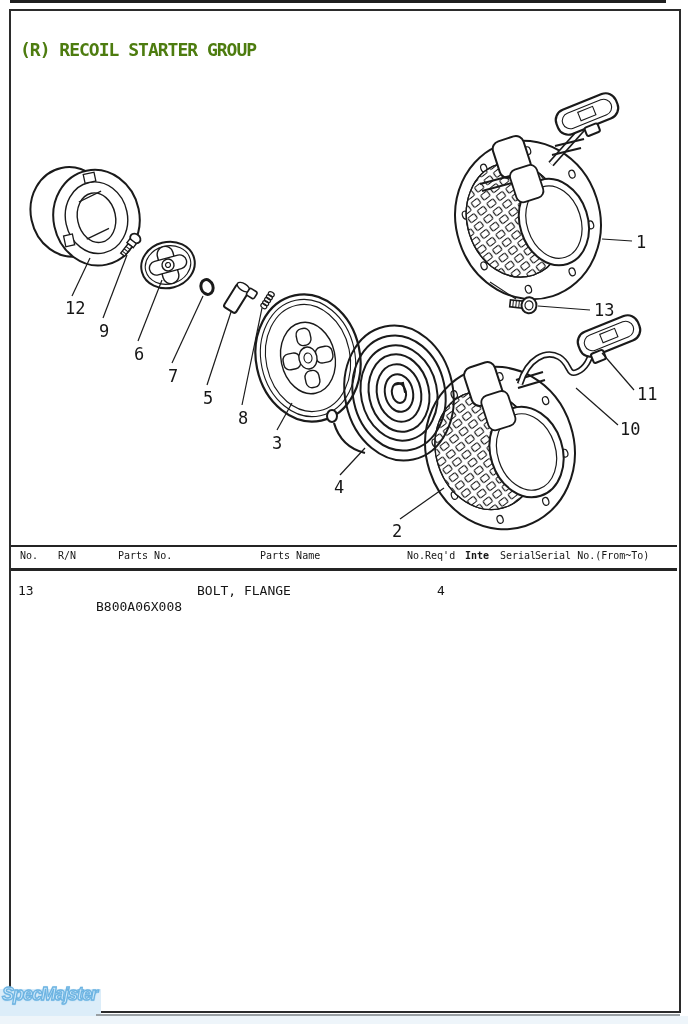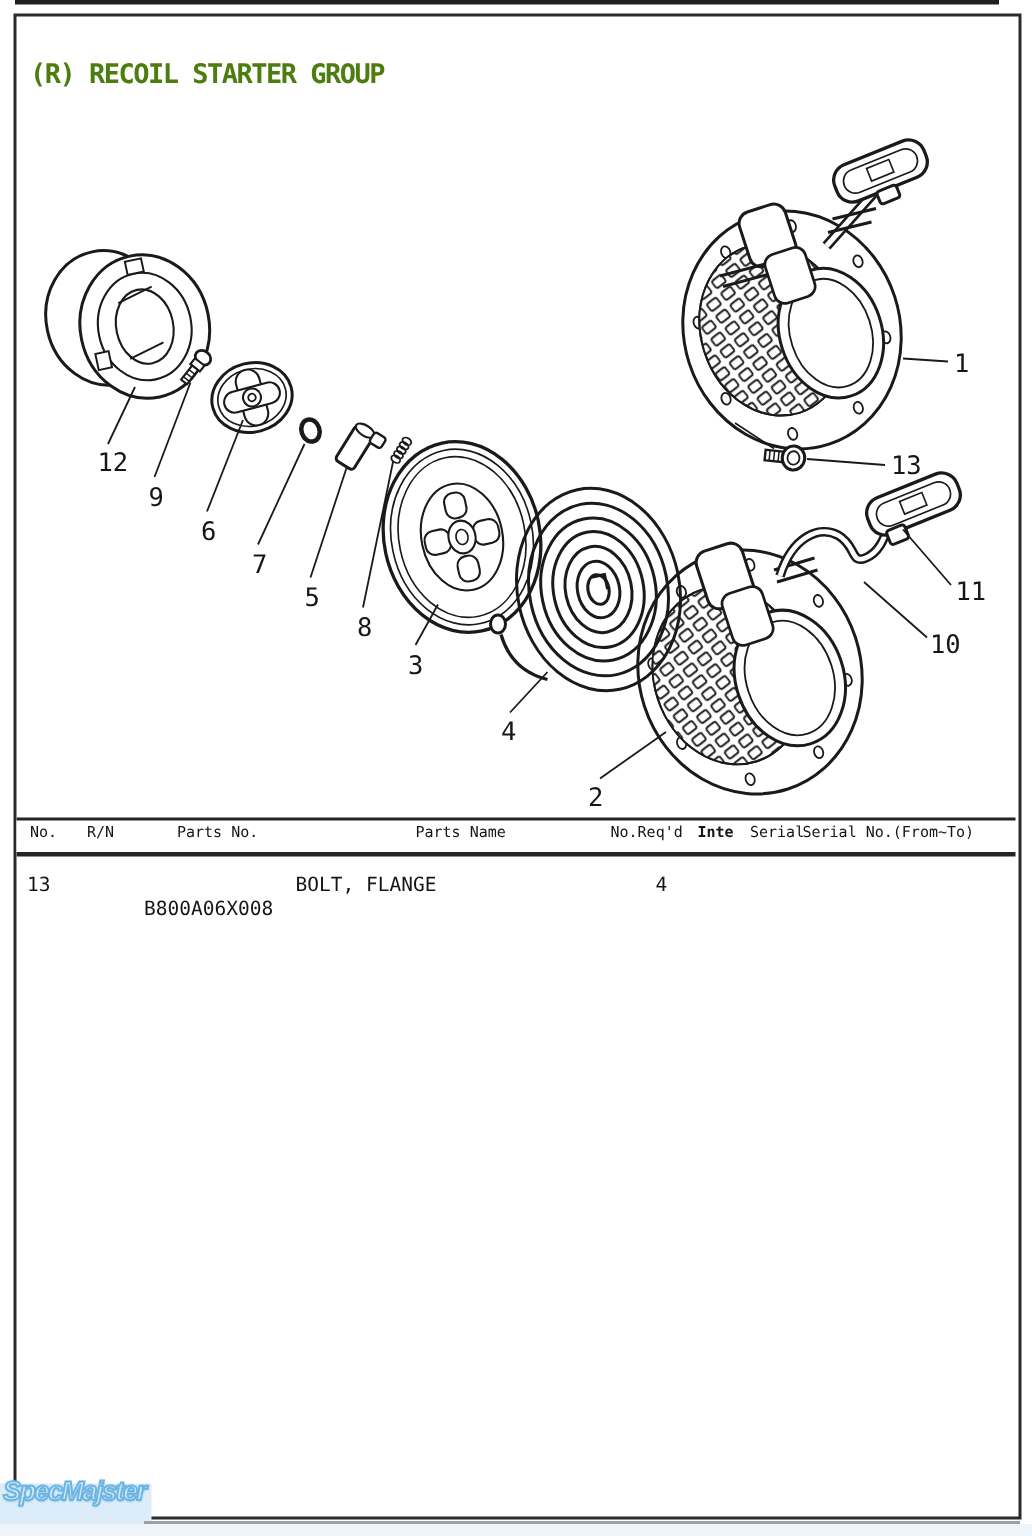--- a/index.html
+++ b/index.html
@@ -14,21 +14,21 @@
     position:absolute;left:20px;top:27px;font-size:18px;font-weight:bold;
     letter-spacing:-1px;white-space:nowrap;color:#4d7c0f;
   }
   .diagram-svg{position:absolute;left:10px;top:58px;}
   
   .tbl-header{
     position:absolute;left:11px;top:545px;width:666px;height:21px;
     border-top:2px solid #242424;border-bottom:3px solid #242424;background:#fff;
   }
   .tbl-header span{position:absolute;top:3px;font-size:10px;white-space:nowrap;color:#161616;}
-  .h0{left:9px;}  .h1{left:47px;} .h2{left:107px;} .h3{left:266px;}
+  .h0{left:9px;}  .h1{left:47px;} .h2{left:107px;} .h3{left:249px;}
   .h4{left:396px;text-align:center;}.h5{left:454px;font-weight:bold;}.h6{left:489px;} .h7{left:524px;}
   .tbl-row{position:absolute;left:11px;top:583px;width:666px;height:20px;}
   .tbl-row span{position:absolute;top:0;font-size:13px;white-space:nowrap;color:#161616;}
   .r-no{left:7px;} .r-rn{left:47px;} .r-pn{left:85px;margin-top:16px;} .r-name{left:186px;}
   .r-req{left:426px;} .r-inte{left:454px;} .r-rem{left:489px;} .r-ser{left:545px;}
   
   .wm-box{position:absolute;left:0;top:989px;width:101px;height:27px;background:#dcedf9;}
   .watermark{
     position:absolute;left:2px;top:984px;font-family:"Liberation Sans",sans-serif;
     font-style:italic;font-weight:bold;font-size:18px;letter-spacing:-1px;

